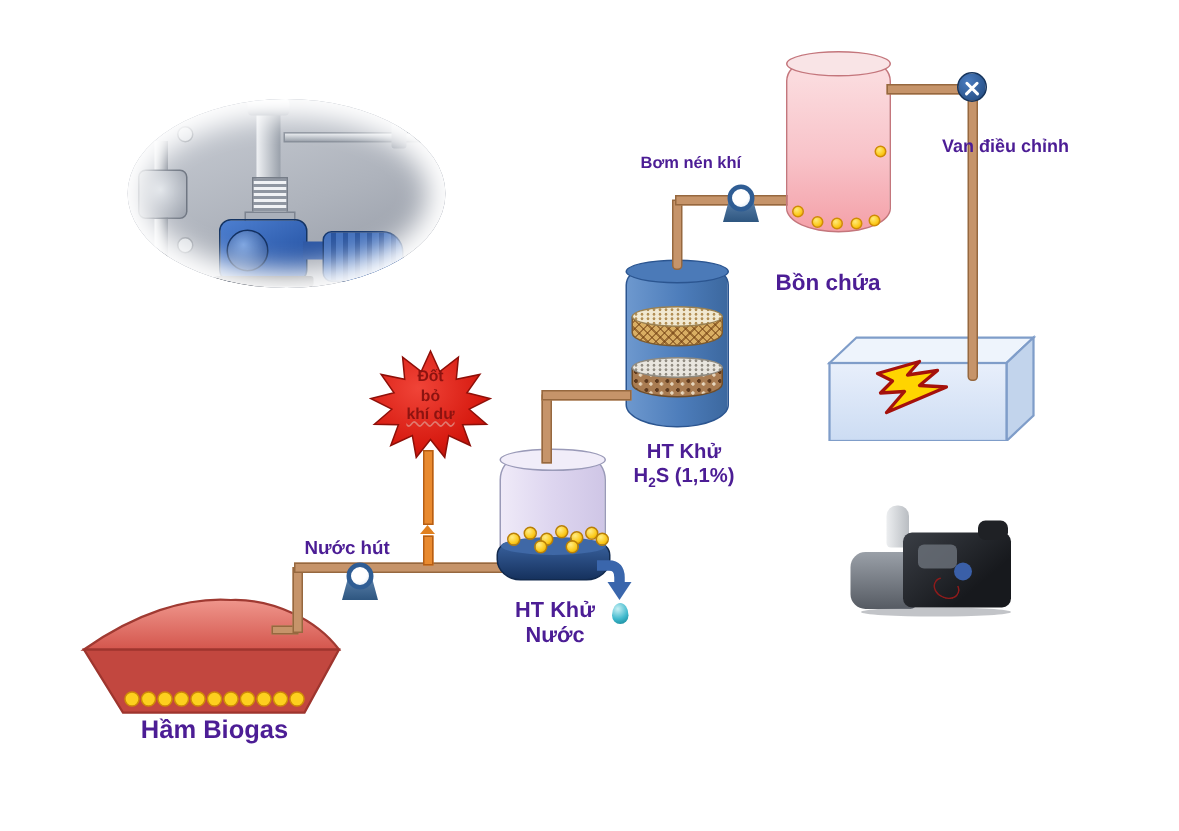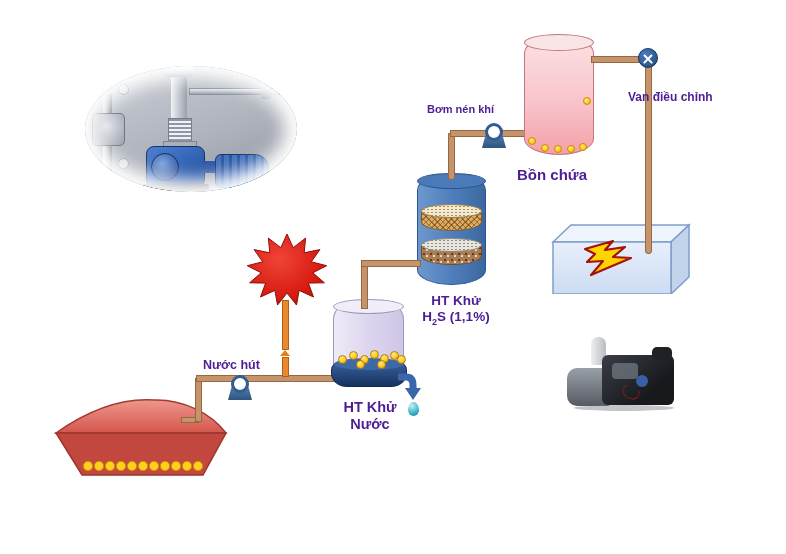--- a/index.html
+++ b/index.html
@@ -99,39 +99,45 @@
       <circle cx="73" cy="73" r="4.7"></circle>
         <circle cx="84" cy="73" r="4.7"></circle>
         <circle cx="95" cy="73" r="4.7"></circle>
       <circle cx="106" cy="73" r="4.7"></circle>
         <circle cx="117" cy="73" r="4.7"></circle>
         <circle cx="128" cy="73" r="4.7"></circle>
       <circle cx="139" cy="73" r="4.7"></circle>
         <circle cx="150" cy="73" r="4.7"></circle>
     </g>
   </svg>
+  <div class="lbl" style="left:48px;top:477px;width:190px;text-align:center;font-size:17px;">Hầm Biogas</div>
 
   <div class="pipe" style="left:181px;top:417px;width:18px;height:6px;"></div>
   <div class="pipe" style="left:195px;top:378px;width:7px;height:44px;"></div>
   <div class="pipe" style="left:196px;top:375px;width:142px;height:7px;"></div>
 
   <div class="pipe-o" style="left:282px;top:300px;width:7px;height:50px;"></div>
   <div class="chev" style="left:280px;top:350px;"></div>
   <div class="pipe-o" style="left:282px;top:357px;width:7px;height:20px;"></div>
 
   <svg class="abs" style="left:246px;top:232px;" width="82" height="76" viewBox="0 0 82 74">
     <defs>
       <radialGradient id="starGrad" cx="0.4" cy="0.35" r="0.8">
         <stop offset="0" stop-color="#f04438"></stop>
           <stop offset="0.7" stop-color="#d6190f"></stop>
         <stop offset="1" stop-color="#a31009"></stop>
       </radialGradient>
     </defs>
     <polygon fill="url(#starGrad)" stroke="#8e0f08" stroke-width="1" points="41,1 47.2,14.7 59.6,5.1 58.2,19.8 73.9,16.6 65.3,28.8 80.7,32.7 66.8,39.8 78.4,49.8 62.4,50.1 67.5,64 53.1,57.4 50.5,72 41,60 31.5,72 28.9,57.4 14.5,64 19.6,50.1 3.6,49.8 15.2,39.8 1.3,32.7 16.7,28.8 8.1,16.6 23.8,19.8 22.4,5.1 34.8,14.7"></polygon>
   </svg>
+  <div class="abs center" style="left:246px;top:245px;width:82px;color:#8c1310;font-weight:bold;font-size:10.5px;line-height:12.5px;">
+    <div>Đốt</div>
+    <div>bỏ</div>
+    <div style="text-decoration:underline wavy #e07a70 1px;">khí dư</div>
+  </div>
 
   <div class="pump" style="left:227px;top:375px;">
     <div class="ped"></div>
     <div class="circ"></div>
   </div>
   <div class="lbl" style="left:203px;top:358px;font-size:12.5px;">Nước hút</div>
 
   <div class="abs" style="left:331px;top:298px;width:78px;height:96px;">
     <div class="tank-body" style="left:2px;top:8px;width:71px;height:73px;border:1.5px solid #9a9ab8;
                 background:linear-gradient(90deg,#efeaf8,#ddd5ef 50%,#cfc6e6);
@@ -195,21 +201,21 @@
                 border-radius:12px 12px 35px 35px/12px 12px 16px 16px;"></div>
     <div class="tank-body" style="left:1px;top:1px;width:70px;height:17px;border-radius:50%;
                 background:#f9e4e6;border:1.5px solid #c4767c;"></div>
     <div class="dot" style="left:60px;top:64px;"></div>
     <div class="dot" style="left:5px;top:104px;"></div>
     <div class="dot" style="left:18px;top:111px;"></div>
     <div class="dot" style="left:31px;top:112px;"></div>
     <div class="dot" style="left:44px;top:112px;"></div>
     <div class="dot" style="left:56px;top:110px;"></div>
   </div>
-  <div class="lbl" style="left:517px;top:166px;font-size:15px;">Bồn chứa</div>
+  <div class="lbl" style="left:517px;top:180px;font-size:15px;">Bồn chứa</div>
 
   <div class="pipe" style="left:591px;top:56px;width:52px;height:7px;"></div>
 
   <svg class="abs" style="left:551px;top:223px;" width="140" height="71" viewBox="0 0 140 71">
     <defs>
       <linearGradient id="boxFront" x1="0" y1="0" x2="0" y2="1">
         <stop offset="0" stop-color="#e8effb"></stop>
           <stop offset="1" stop-color="#ccdcf3"></stop>
       </linearGradient>
     </defs>

